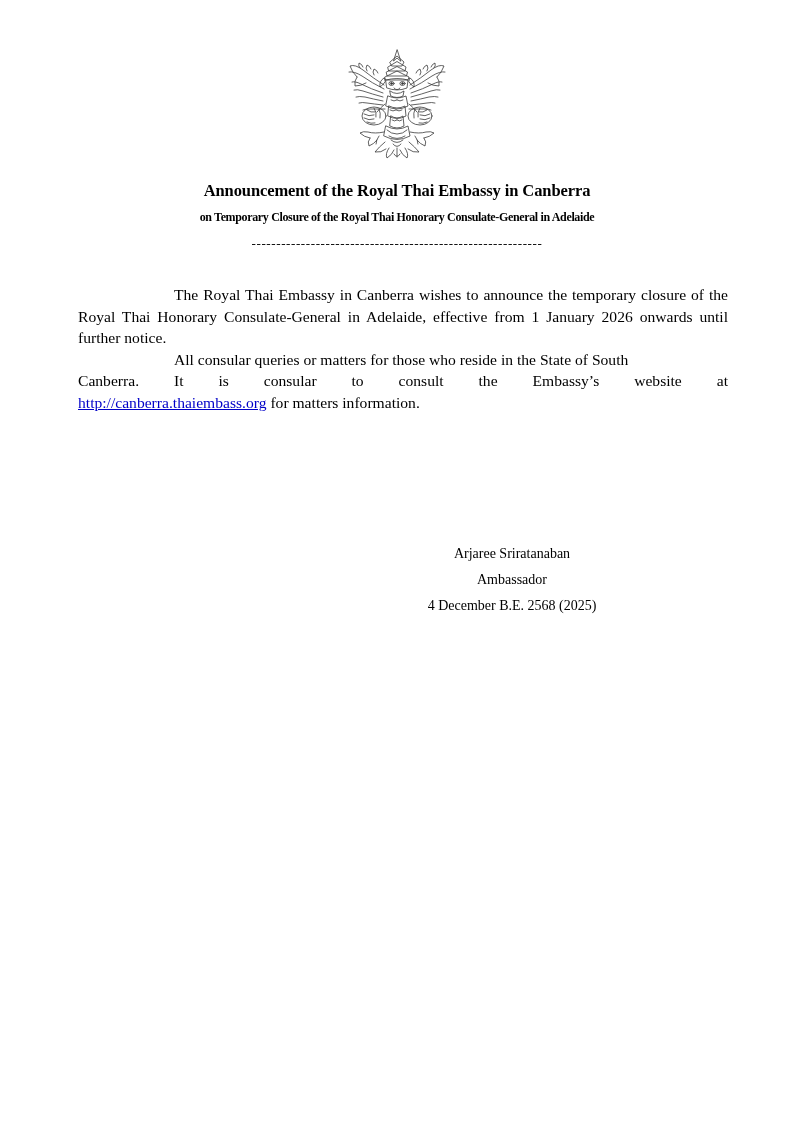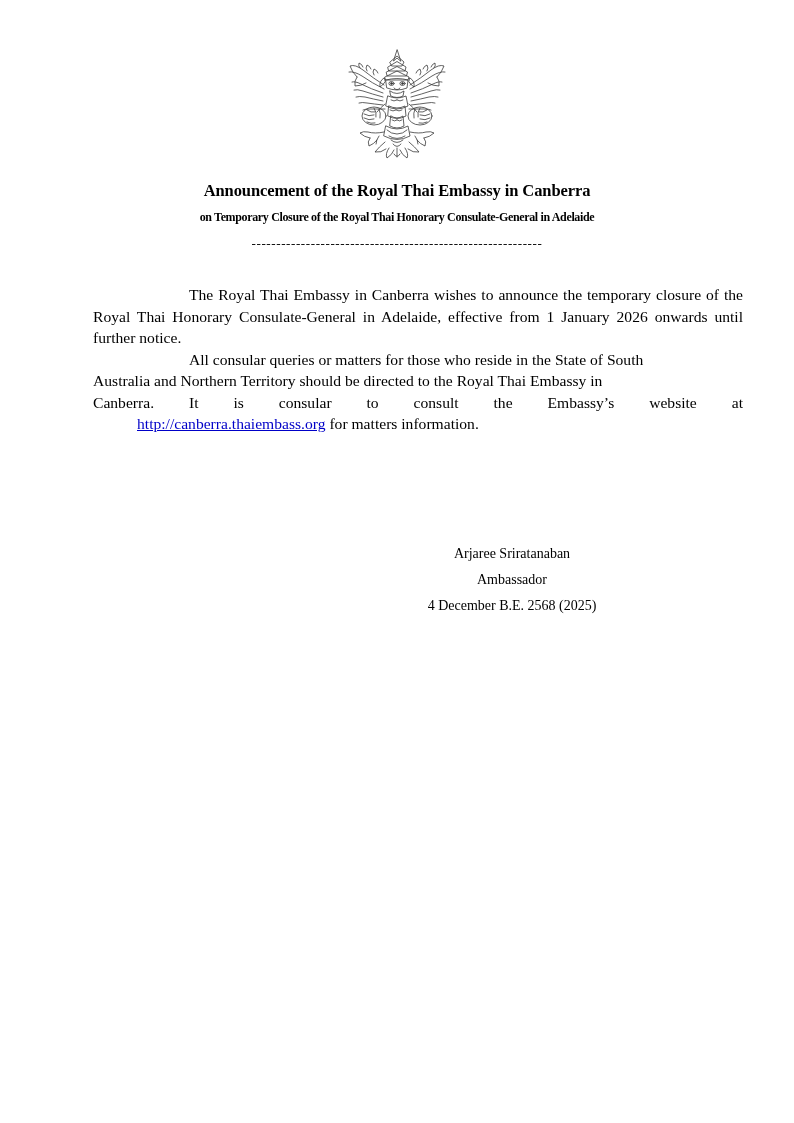--- a/index.html
+++ b/index.html
@@ -68,38 +68,37 @@
     letter-spacing: 0.6px;
     font-family: "Liberation Serif", "DejaVu Serif", serif;
     color: #000;
     white-space: nowrap;
     overflow: hidden;
   }
 
   
   .body-block {
     position: absolute;
-    left: 93px;
+    left: 78px;
     top: 284px;
     width: 650px;
     font-size: 15.6px;
     line-height: 21.5px;
     text-align: justify;
     text-justify: inter-word;
   }
   .para {
     margin: 0;
     text-indent: 96px;
     text-align: justify;
   }
 
   a.ext-link {
     color: #0000c8;
     text-decoration: underline;
-    margin-left: 44px;
   }
   .jrow {
     display: flex;
     justify-content: space-between;
     width: 100%;
   }
   .jrow > span { white-space: pre; }
 
   
   .sign-block {
@@ -218,23 +217,20 @@
 
     <p class="para">
       <span>The Royal Thai Embassy in Canberra wishes to announce the temporary</span>
        <span>closure of the Royal Thai Honorary Consulate-General in Adelaide, effective from 1</span>
        <span>January 2026 onwards until further notice.</span>
     </p>
 
     <div class="para" style="text-indent:0;font-family:Liberation Serif, serif;">
       <div class="jrow" style="text-indent:96px; display:block;">
         <span>All consular queries or matters for those who reside in the State of South</span>
-      </div>
-      <div>
-        <span>Australia and Northern Territory should be directed to the Royal Thai Embassy in</span>
       </div>
       <div class="jrow" id="p2l3">
           <span>Canberra.</span>
           <span>It</span>
           <span>is</span>
           <span>consular</span>
           <span>to</span>
           <span>consult</span>
           <span>the</span>
           <span>Embassy’s</span>

